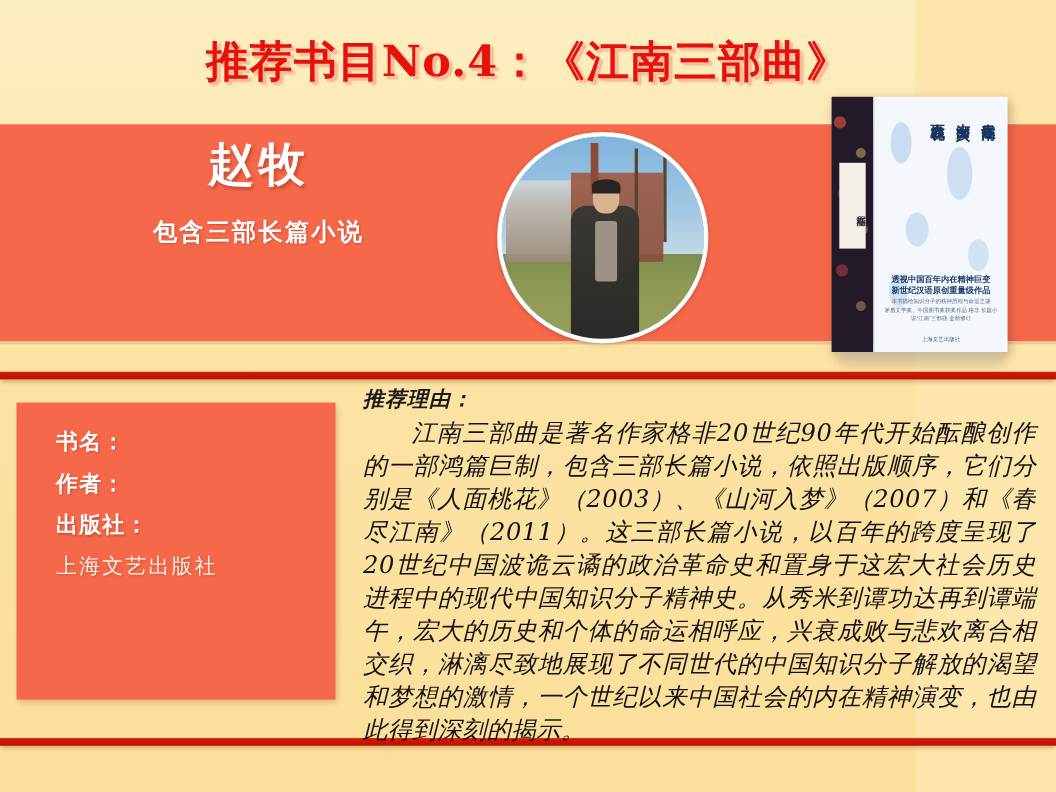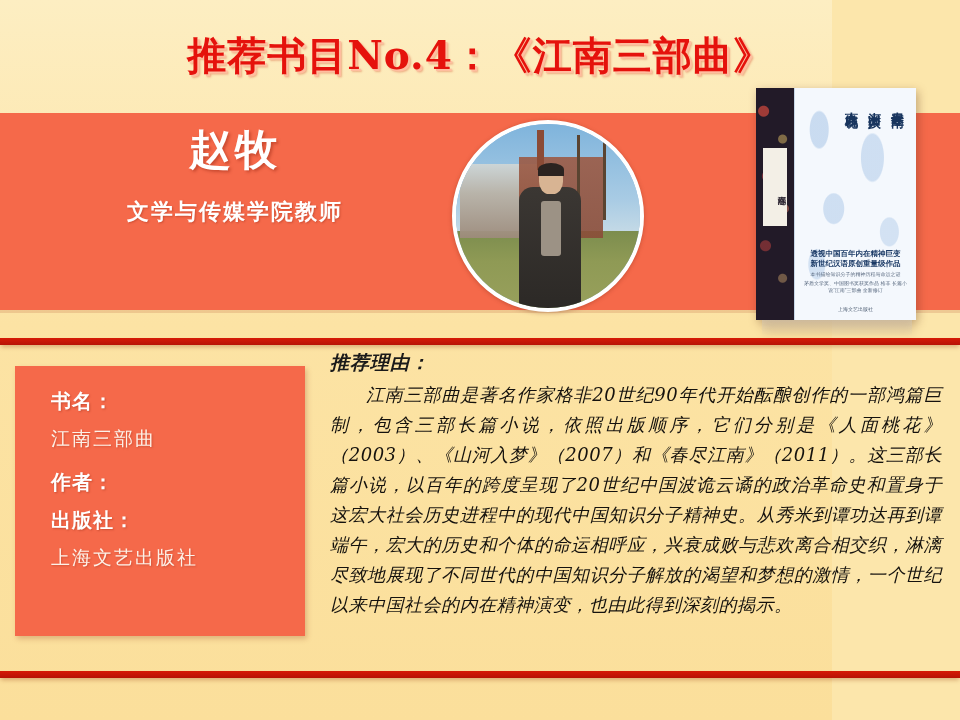--- a/index.html
+++ b/index.html
@@ -176,38 +176,38 @@
   .reason{
     position:absolute;left:330px;top:350px;width:612px;font-style:italic;
   }
   .reason-title{
     font-family:"DejaVu Serif","Liberation Serif",serif;
     font-weight:bold;font-size:19px;color:#1a1a1a;letter-spacing:1px;
     margin-bottom:4px;
   }
   .reason-body{
     font-family:"DejaVu Serif","Liberation Serif",serif;
-    font-size:18px;line-height:30px;color:#15120e;
+    font-size:22px;line-height:30px;color:#15120e;
     text-align:justify;text-indent:2em;letter-spacing:.5px;
   }
 </style>
 </head>
 <body>
 
 <div id="slide">
 
   <div class="title-zone">
     <div class="title-text">推荐书目No.4：《江南三部曲》</div>
   </div>
 
   <div class="hero-band"></div>
 
   <div class="hero-text">
     <div class="hero-name">赵牧</div>
-    <div class="hero-sub">文学与传媒学院教师</div>
+    <div class="hero-sub">包含三部长篇小说</div>
   </div>
 
   <div class="portrait">
     <div class="p-sky"></div>
     <div class="p-grass"></div>
     <div class="p-build"></div>
     <div class="p-brick"></div>
     <div class="p-chim"></div>
     <div class="p-tree1"></div>
     <div class="p-tree2"></div>
@@ -236,21 +236,20 @@
       <div class="bk-logo">上海文艺出版社</div>
     </div>
     <div class="bk-shadow"></div>
   </div>
 
   <div class="rule top"></div>
   <div class="rule bottom"></div>
 
   <div class="info-card">
     <div class="info-label">书名：</div>
-    <div class="info-value">江南三部曲</div>
     <div class="info-label">作者：</div>
     <div class="info-label">出版社：</div>
     <div class="info-value">上海文艺出版社</div>
   </div>
 
   <div class="reason">
     <div class="reason-title">推荐理由：</div>
     <div class="reason-body">江南三部曲是著名作家格非20世纪90年代开始酝酿创作的一部鸿篇巨制，包含三部长篇小说，依照出版顺序，它们分别是《人面桃花》（2003）、《山河入梦》（2007）和《春尽江南》（2011）。这三部长篇小说，以百年的跨度呈现了20世纪中国波诡云谲的政治革命史和置身于这宏大社会历史进程中的现代中国知识分子精神史。从秀米到谭功达再到谭端午，宏大的历史和个体的命运相呼应，兴衰成败与悲欢离合相交织，淋漓尽致地展现了不同世代的中国知识分子解放的渴望和梦想的激情，一个世纪以来中国社会的内在精神演变，也由此得到深刻的揭示。</div>
   </div>
 

